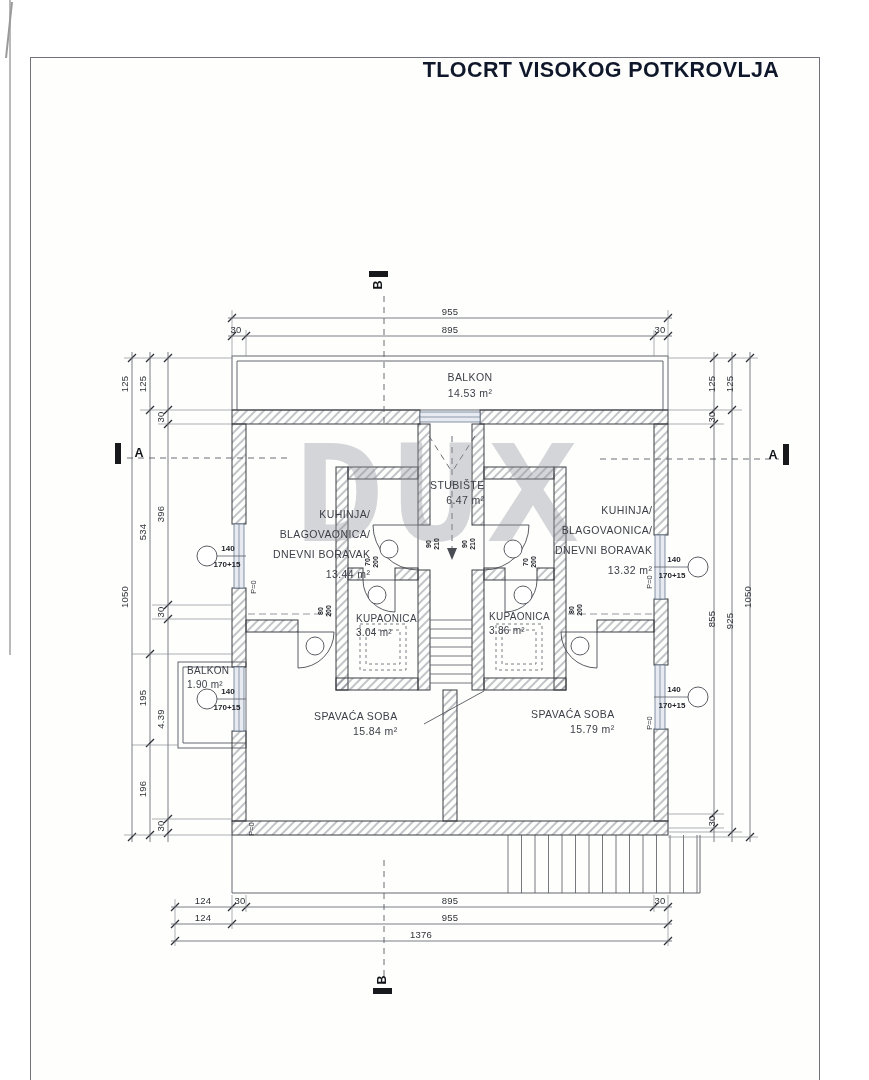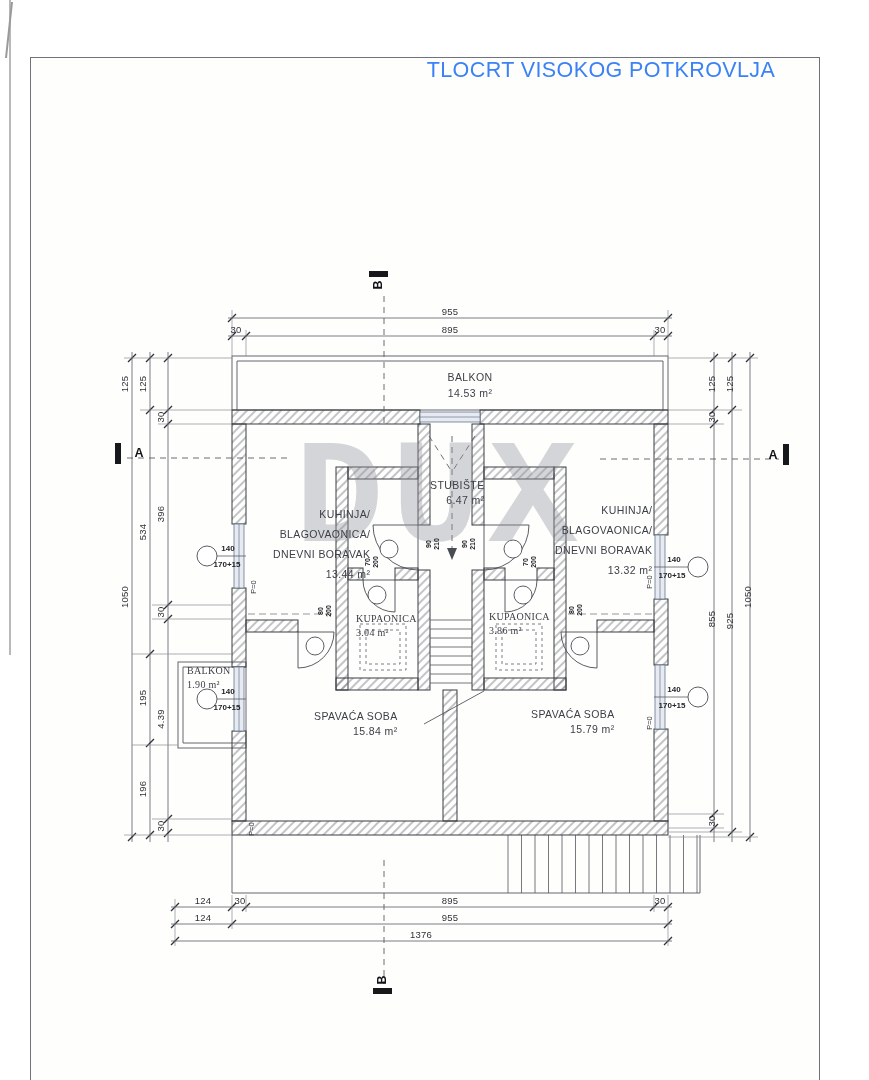--- a/index.html
+++ b/index.html
@@ -8,26 +8,26 @@
   #sheet-frame{position:absolute;left:30px;top:57px;width:788px;height:1060px;
                border:1.2px solid #70717a;background:#fefefd;}
   #plan-svg{position:absolute;left:0;top:0;z-index:2;}
   #watermark{position:absolute;z-index:3;left:288px;top:428px;width:304px;text-align:center;
              pointer-events:none;}
   #watermark .brand{font-size:148px;line-height:1;font-weight:700;letter-spacing:8px;
              color:rgba(144,146,155,0.38);font-family:Liberation Mono, monospace;}
   #watermark .tagline{margin-top:14px;font-size:29px;font-weight:700;letter-spacing:7px;
              color:rgba(150,152,160,0.42);}
   .title{position:absolute;left:408px;top:58px;width:386px;text-align:center;z-index:4;
-         font-size:21.5px;font-weight:400;letter-spacing:.4px;color:#3b82f6;}
+         font-size:21.5px;font-weight:700;letter-spacing:.4px;color:#0f172a;}
   #plan-labels{position:absolute;left:0;top:0;width:869px;height:1080px;z-index:5;pointer-events:none;}
   .lbl{position:absolute;white-space:nowrap;color:#3e4049;}
   .lbl.c{text-align:center;}
   .room{font-size:10.5px;letter-spacing:.4px;line-height:15px;text-align:right;}
-  .room-sm{font-size:10px;letter-spacing:.3px;line-height:14px;font-family:Liberation Serif, serif;}
+  .room-sm{font-size:10px;letter-spacing:.3px;line-height:14px;}
   .dim{font-size:9.5px;color:#303239;letter-spacing:.2px;}
   .win{font-size:8px;font-weight:bold;color:#23252b;}
   .door{font-size:7px;font-weight:bold;line-height:8px;color:#23252b;text-align:center;}
   .pz{font-size:7.5px;color:#33353c;}
   .sec{font-size:12.5px;font-weight:bold;color:#121318;}
   
   .wall{fill:url(#hatch);stroke:#3a3c43;stroke-width:1;}
   .thin{stroke:#55575e;stroke-width:.9;fill:none;}
   .glass{fill:#e7eaf0;stroke:#66788e;stroke-width:.8;}
   .glassline{stroke:#66788e;stroke-width:.7;}

